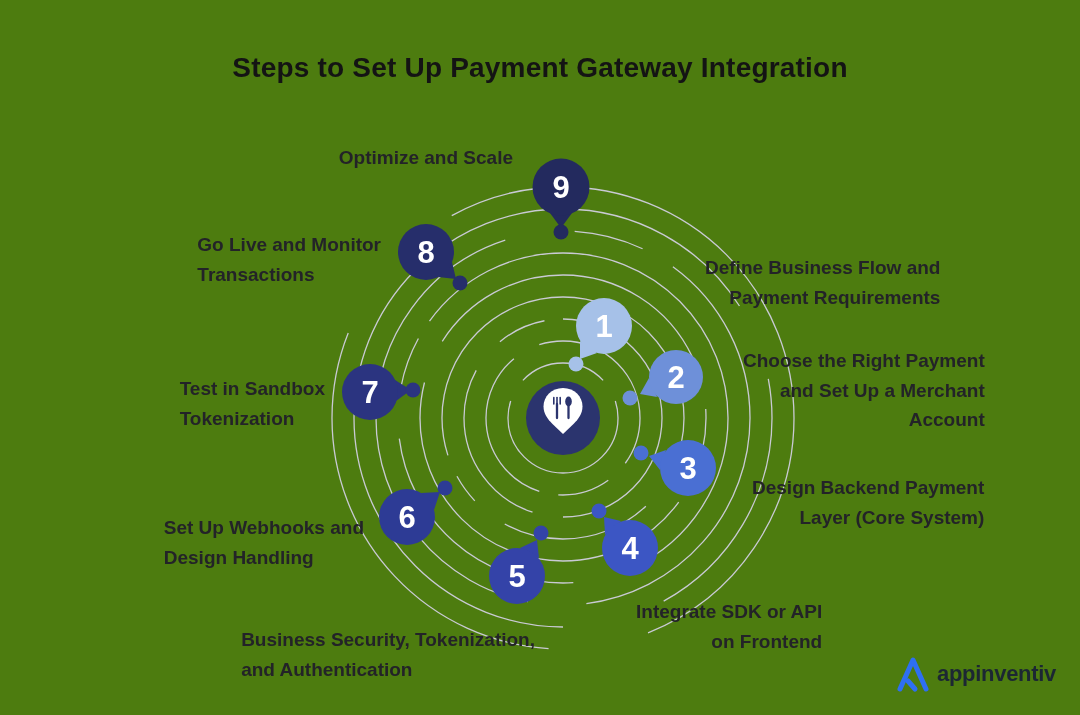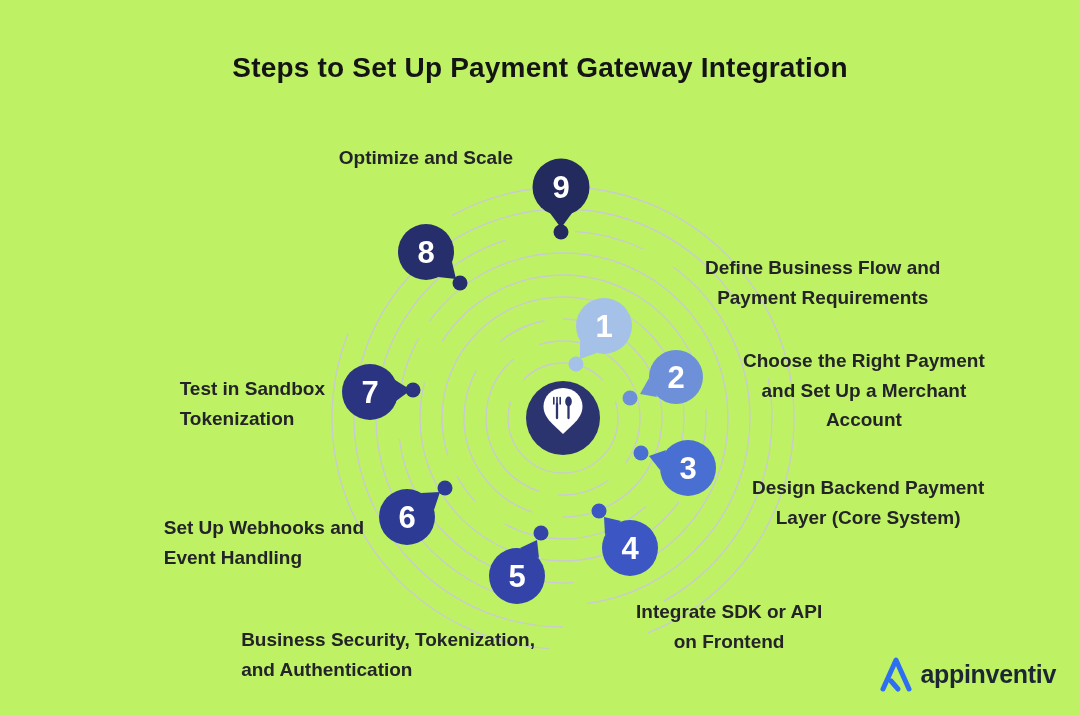--- a/index.html
+++ b/index.html
@@ -1,43 +1,43 @@
 <!DOCTYPE html>
 <html><head>
 <meta charset="utf-8">
 <style>
   html,body{margin:0;padding:0;}
   .canvas{
     position:relative;width:1080px;height:715px;overflow:hidden;
-    background:#bef264;
+    background:#4d7c0f;
     font-family:"Liberation Sans",sans-serif;
   }
   .title{
     position:absolute;left:0;right:0;top:52px;margin:0;
     text-align:center;font-size:28px;font-weight:700;color:#141414;
     letter-spacing:.2px;
   }
   .diagram-svg{position:absolute;left:0;top:0;}
   .ring{fill:none;stroke:#c9cad4;stroke-width:1.3;}
   .bubble-num{
     font-family:"Liberation Sans",sans-serif;font-weight:700;font-size:31px;
     fill:#ffffff;text-anchor:middle;
   }
   .lbl{
     position:absolute;font-size:19px;line-height:29.5px;font-weight:700;
     color:#232328;white-space:pre-line;
   }
-  .lbl.left{text-align:center;}
+  .lbl.left{text-align:right;}
   .lbl.right{}
   .brand{
     position:absolute;right:24px;bottom:22px;
     display:flex;align-items:center;gap:7px;
   }
   .brand-name{
-    font-size:25px;font-weight:700;color:#1c2733;letter-spacing:-0.3px;
+    font-size:22px;font-weight:700;color:#1c2733;letter-spacing:-0.3px;
   }
 </style>
 </head>
 <body>
 
 <div class="canvas">
 
   <h1 class="title">Steps to Set Up Payment Gateway Integration</h1>
 
   <svg class="diagram-svg" width="1080" height="715" viewBox="0 0 1080 715">
@@ -138,23 +138,25 @@
   <div class="lbl left" style="left:743px;top:346px;">Choose the Right Payment
 and Set Up a Merchant
 Account</div>
   <div class="lbl left" style="left:752px;top:473px;">Design Backend Payment
 Layer (Core System)</div>
   <div class="lbl left" style="left:636px;top:597px;">Integrate SDK or API
 on Frontend</div>
   <div class="lbl right" style="right:545px;top:625px;">Business Security, Tokenization,
 and Authentication</div>
   <div class="lbl right" style="right:716px;top:513px;">Set Up Webhooks and
-Event Handling</div>
+Design Handling</div>
   <div class="lbl right" style="right:755px;top:374px;">Test in Sandbox
 Tokenization</div>
+  <div class="lbl right" style="right:699px;top:230px;">Go Live and Monitor
+Transactions</div>
   <div class="lbl right" style="right:567px;top:143px;">Optimize and Scale</div>
 
   <div class="brand">
     <svg width="34" height="38" viewBox="0 0 34 38">
       <g fill="none" stroke="#2e6ff2" stroke-width="5" stroke-linecap="round" stroke-linejoin="round">
         <path d="M4 34 L17 5 L30 34"></path>
         <path d="M12 26 L19 34"></path>
       </g>
     </svg>
     <span class="brand-name">appinventiv</span>

